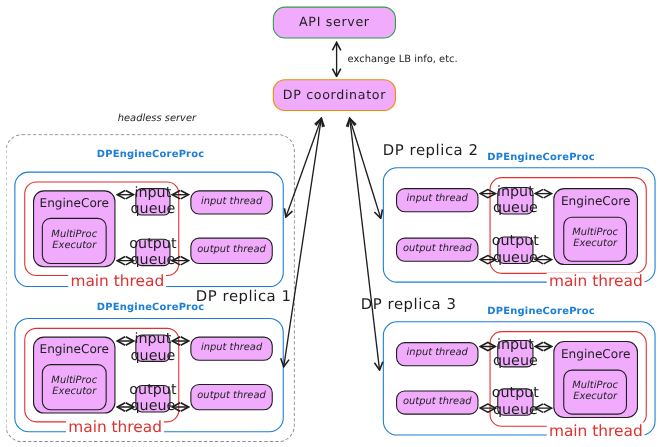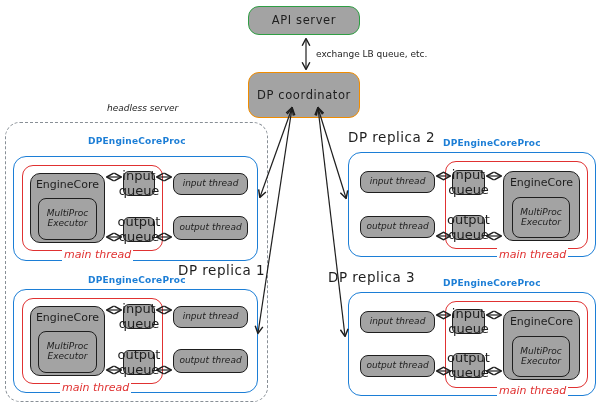--- a/index.html
+++ b/index.html
@@ -3,60 +3,60 @@
 <meta charset="utf-8">
 <style>
   html,body { margin:0; padding:0; background:#ffffff; }
   #canvas {
     position:relative; width:600px; height:406px;
     font-family:"DejaVu Sans", sans-serif;
     color:#1e1e1e; background:#ffffff; overflow:hidden;
   }
   .box {
     position:absolute; border:1.4px solid #1e1e1e; border-radius:8px;
-    background:#a3a3a3; display:flex; align-items:center; justify-content:center;
+    background:#f0abfc; display:flex; align-items:center; justify-content:center;
     text-align:center; line-height:1.1; box-sizing:border-box;
   }
   .panel-blue {
     position:absolute; border:1.5px solid #1c7ed6; border-radius:13px;
     background:transparent; box-sizing:border-box;
   }
   .box-red {
     position:absolute; border:1.4px solid #e03131; border-radius:11px;
     background:transparent; box-sizing:border-box;
   }
   .box-dashed {
     position:absolute; border:1.5px dashed #888f96; border-radius:15px;
     box-sizing:border-box;
   }
   .label { position:absolute; white-space:nowrap; }
   .t-title { font-size:13.5px; letter-spacing:0.5px; }
   .t-proc  { font-size:9px; font-weight:bold; color:#1c7ed6; letter-spacing:0.2px; }
-  .t-main  { font-size:11px; color:#e03131;font-style:italic; }
+  .t-main  { font-size:14px; color:#e03131; }
   .t-small { font-size:9px;font-style:italic; }
   .t-queue { font-size:13px; line-height:1.15; }
   .t-node  { font-size:11.5px; letter-spacing:0.6px; }
   .t-note  { font-size:9px; }
   .engine-label { position:absolute; top:5px; left:0; right:0; text-align:center; font-size:11px; }
   .api    { border:1.6px solid #2f9e44; border-radius:11px; }
   .coord  { border:1.6px solid #f08c00; border-radius:11px; }
   svg.arrows { position:absolute; left:0; top:0; pointer-events:none; z-index:50; }
 </style>
 </head>
 <body>
 
 <div id="canvas">
 
   <div class="box api t-node" style="left:248px; top:6px; width:112px; height:29px;">
     <span>API server</span>
   </div>
 
-  <div class="label t-note" style="left:316px; top:49px;">exchange LB queue, etc.</div>
-
-  <div class="box coord t-node" style="left:248px; top:72px; width:112px; height:46px;">
+  <div class="label t-note" style="left:316px; top:49px;">exchange LB info, etc.</div>
+
+  <div class="box coord t-node" style="left:248px; top:72px; width:112px; height:29px;">
     <span>DP coordinator</span>
   </div>
 
   <div class="label t-small" style="left:107px; top:103px;">headless server</div>
   <div class="box-dashed" style="left:5px; top:122px; width:263px; height:280px;"></div>
 
   <div class="label t-proc" style="left:88px; top:136px;">DPEngineCoreProc</div>
   <div class="panel-blue" style="left:13px; top:156px; width:245px; height:105px;"></div>
   <div class="box-red" style="left:22px; top:165px; width:141px; height:86px;"></div>
   <div class="box" style="left:30px; top:173px; width:75px; height:70px; border-radius:10px;">

